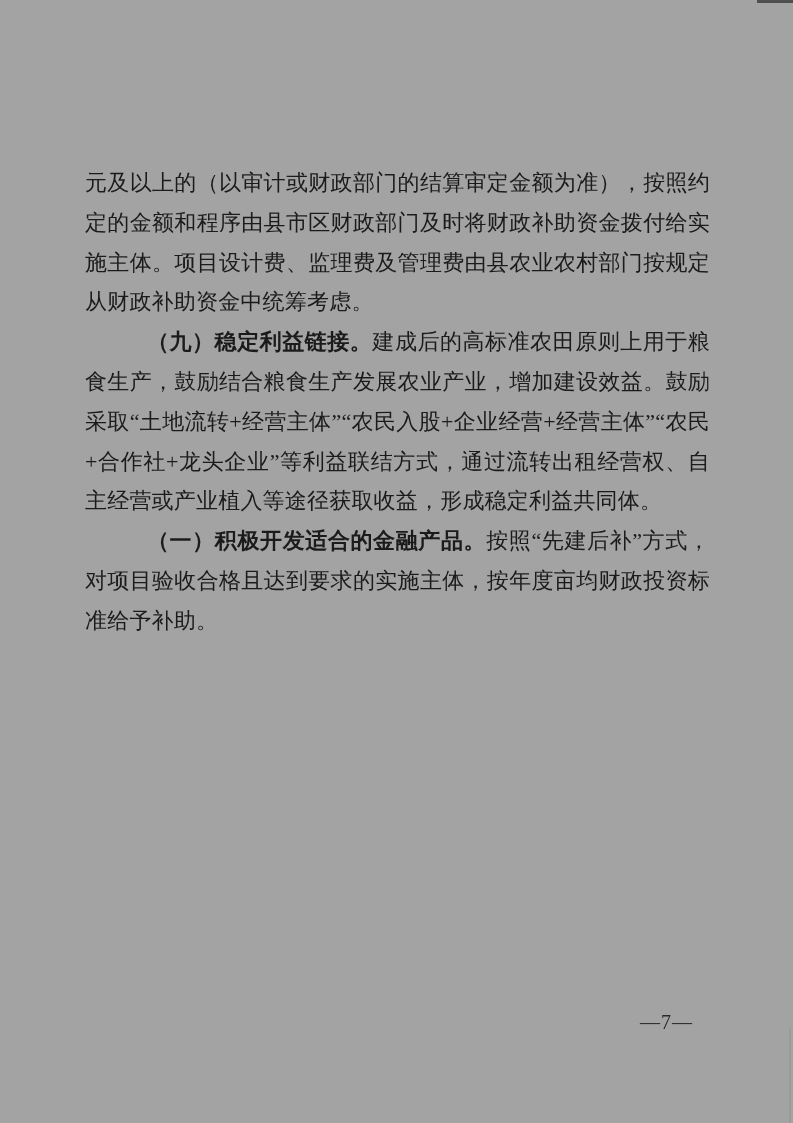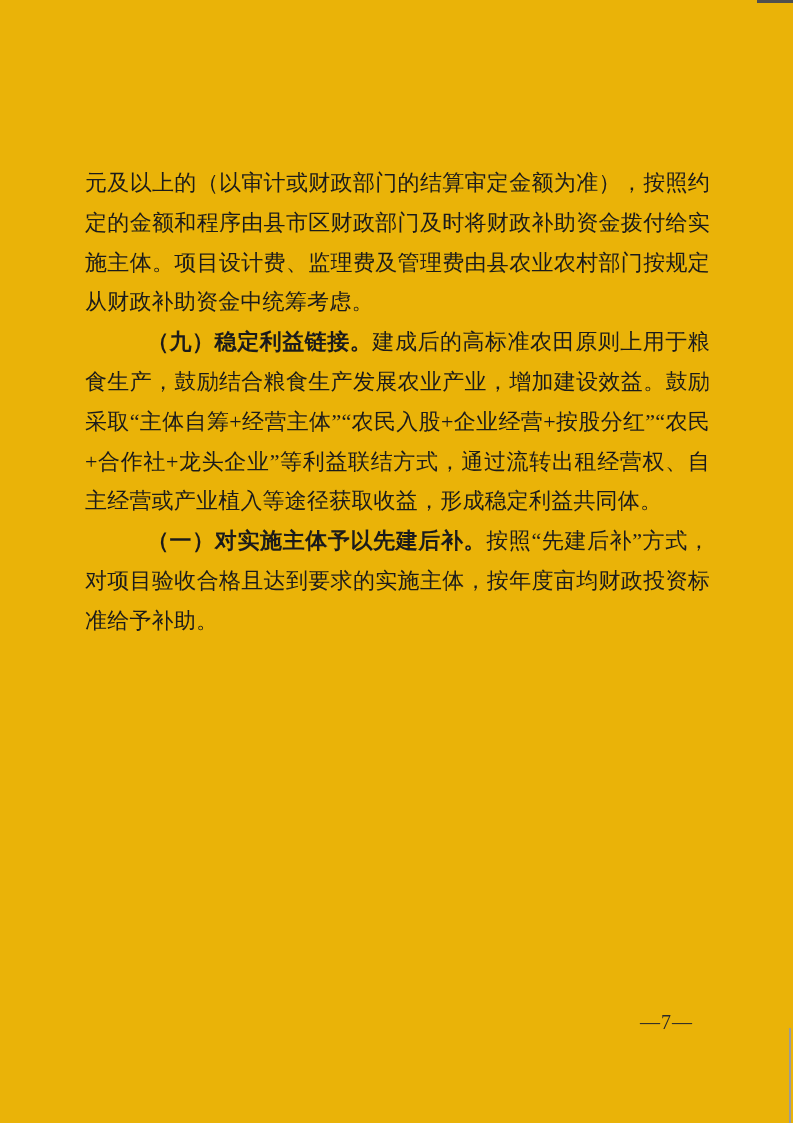--- a/index.html
+++ b/index.html
@@ -4,21 +4,21 @@
 <style>
   html, body {
     margin: 0;
     padding: 0;
     background: #e8e8e8;
   }
   .page {
     position: relative;
     width: 793px;
     height: 1123px;
-    background: #eab308;
+    background: #a3a3a3;
     overflow: hidden;
     font-family: "Liberation Serif", "DejaVu Serif", serif;
   }
   .doc-body {
     position: absolute;
     left: 85px;
     top: 163px;
     width: 625px;
     color: #1b1b1b;
     font-size: 22px;
@@ -64,18 +64,18 @@
     background: #9b9b9b;
   }
 </style>
 </head>
 <body>
 
 <div class="page">
   <div class="scan-mark-top-right"></div>
   <main class="doc-body" style="color: rgb(27, 27, 27);">
       <p class=""><span class="run">元及以上的（以审计或财政部门的结算审定金额为准），按照约定的金额和程序由县市区财政部门及时将财政补助资金拨付给实施主体。项目设计费、监理费及管理费由县农业农村部门按规定从财政补助资金中统筹考虑。</span></p>
-      <p class="indent"><span class="run bold">（九）稳定利益链接。</span><span class="run">建成后的高标准农田原则上用于粮食生产，鼓励结合粮食生产发展农业产业，增加建设效益。鼓励采取“主体自筹+经营主体”“农民入股+企业经营+按股分红”“农民+合作社+龙头企业”等利益联结方式，通过流转出租经营权、自主经营或产业植入等途径获取收益，形成稳定利益共同体。</span></p>
-      <p class="indent"><span class="run bold">（一）对实施主体予以先建后补。</span><span class="run">按照“先建后补”方式，对项目验收合格且达到要求的实施主体，按年度亩均财政投资标准给予补助。</span></p>
+      <p class="indent"><span class="run bold">（九）稳定利益链接。</span><span class="run">建成后的高标准农田原则上用于粮食生产，鼓励结合粮食生产发展农业产业，增加建设效益。鼓励采取“土地流转+经营主体”“农民入股+企业经营+经营主体”“农民+合作社+龙头企业”等利益联结方式，通过流转出租经营权、自主经营或产业植入等途径获取收益，形成稳定利益共同体。</span></p>
+      <p class="indent"><span class="run bold">（一）积极开发适合的金融产品。</span><span class="run">按照“先建后补”方式，对项目验收合格且达到要求的实施主体，按年度亩均财政投资标准给予补助。</span></p>
     </main>
   <div class="page-number">—7—</div>
   <div class="scan-mark-right-edge"></div>
 </div>
 
 </body></html>

